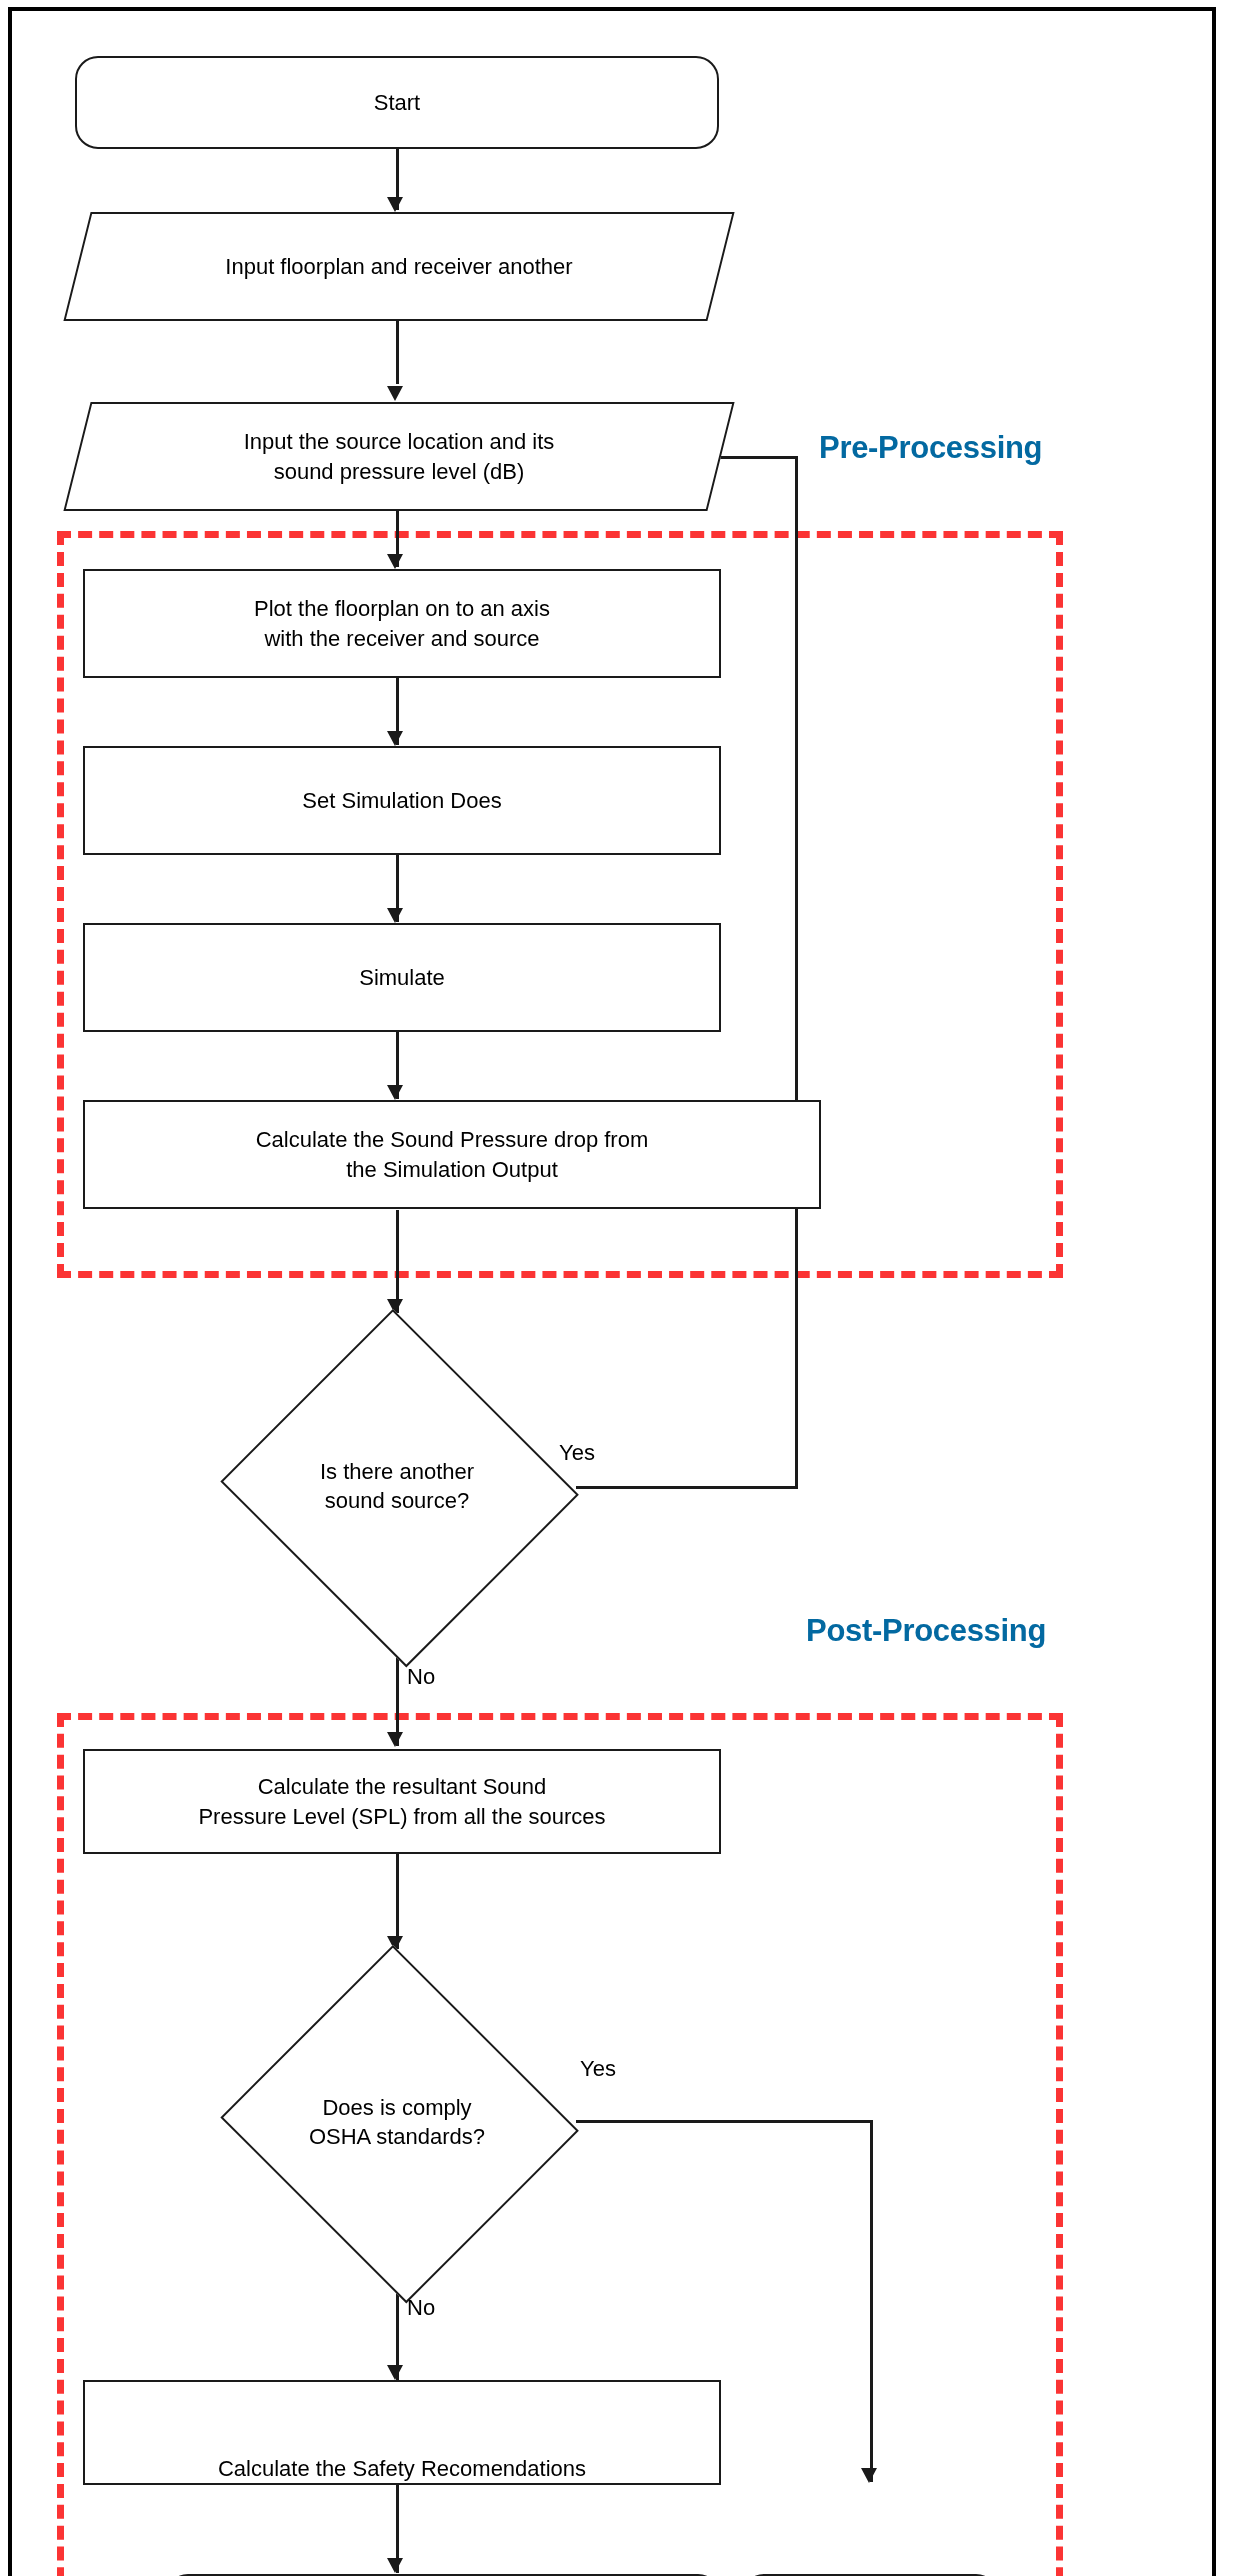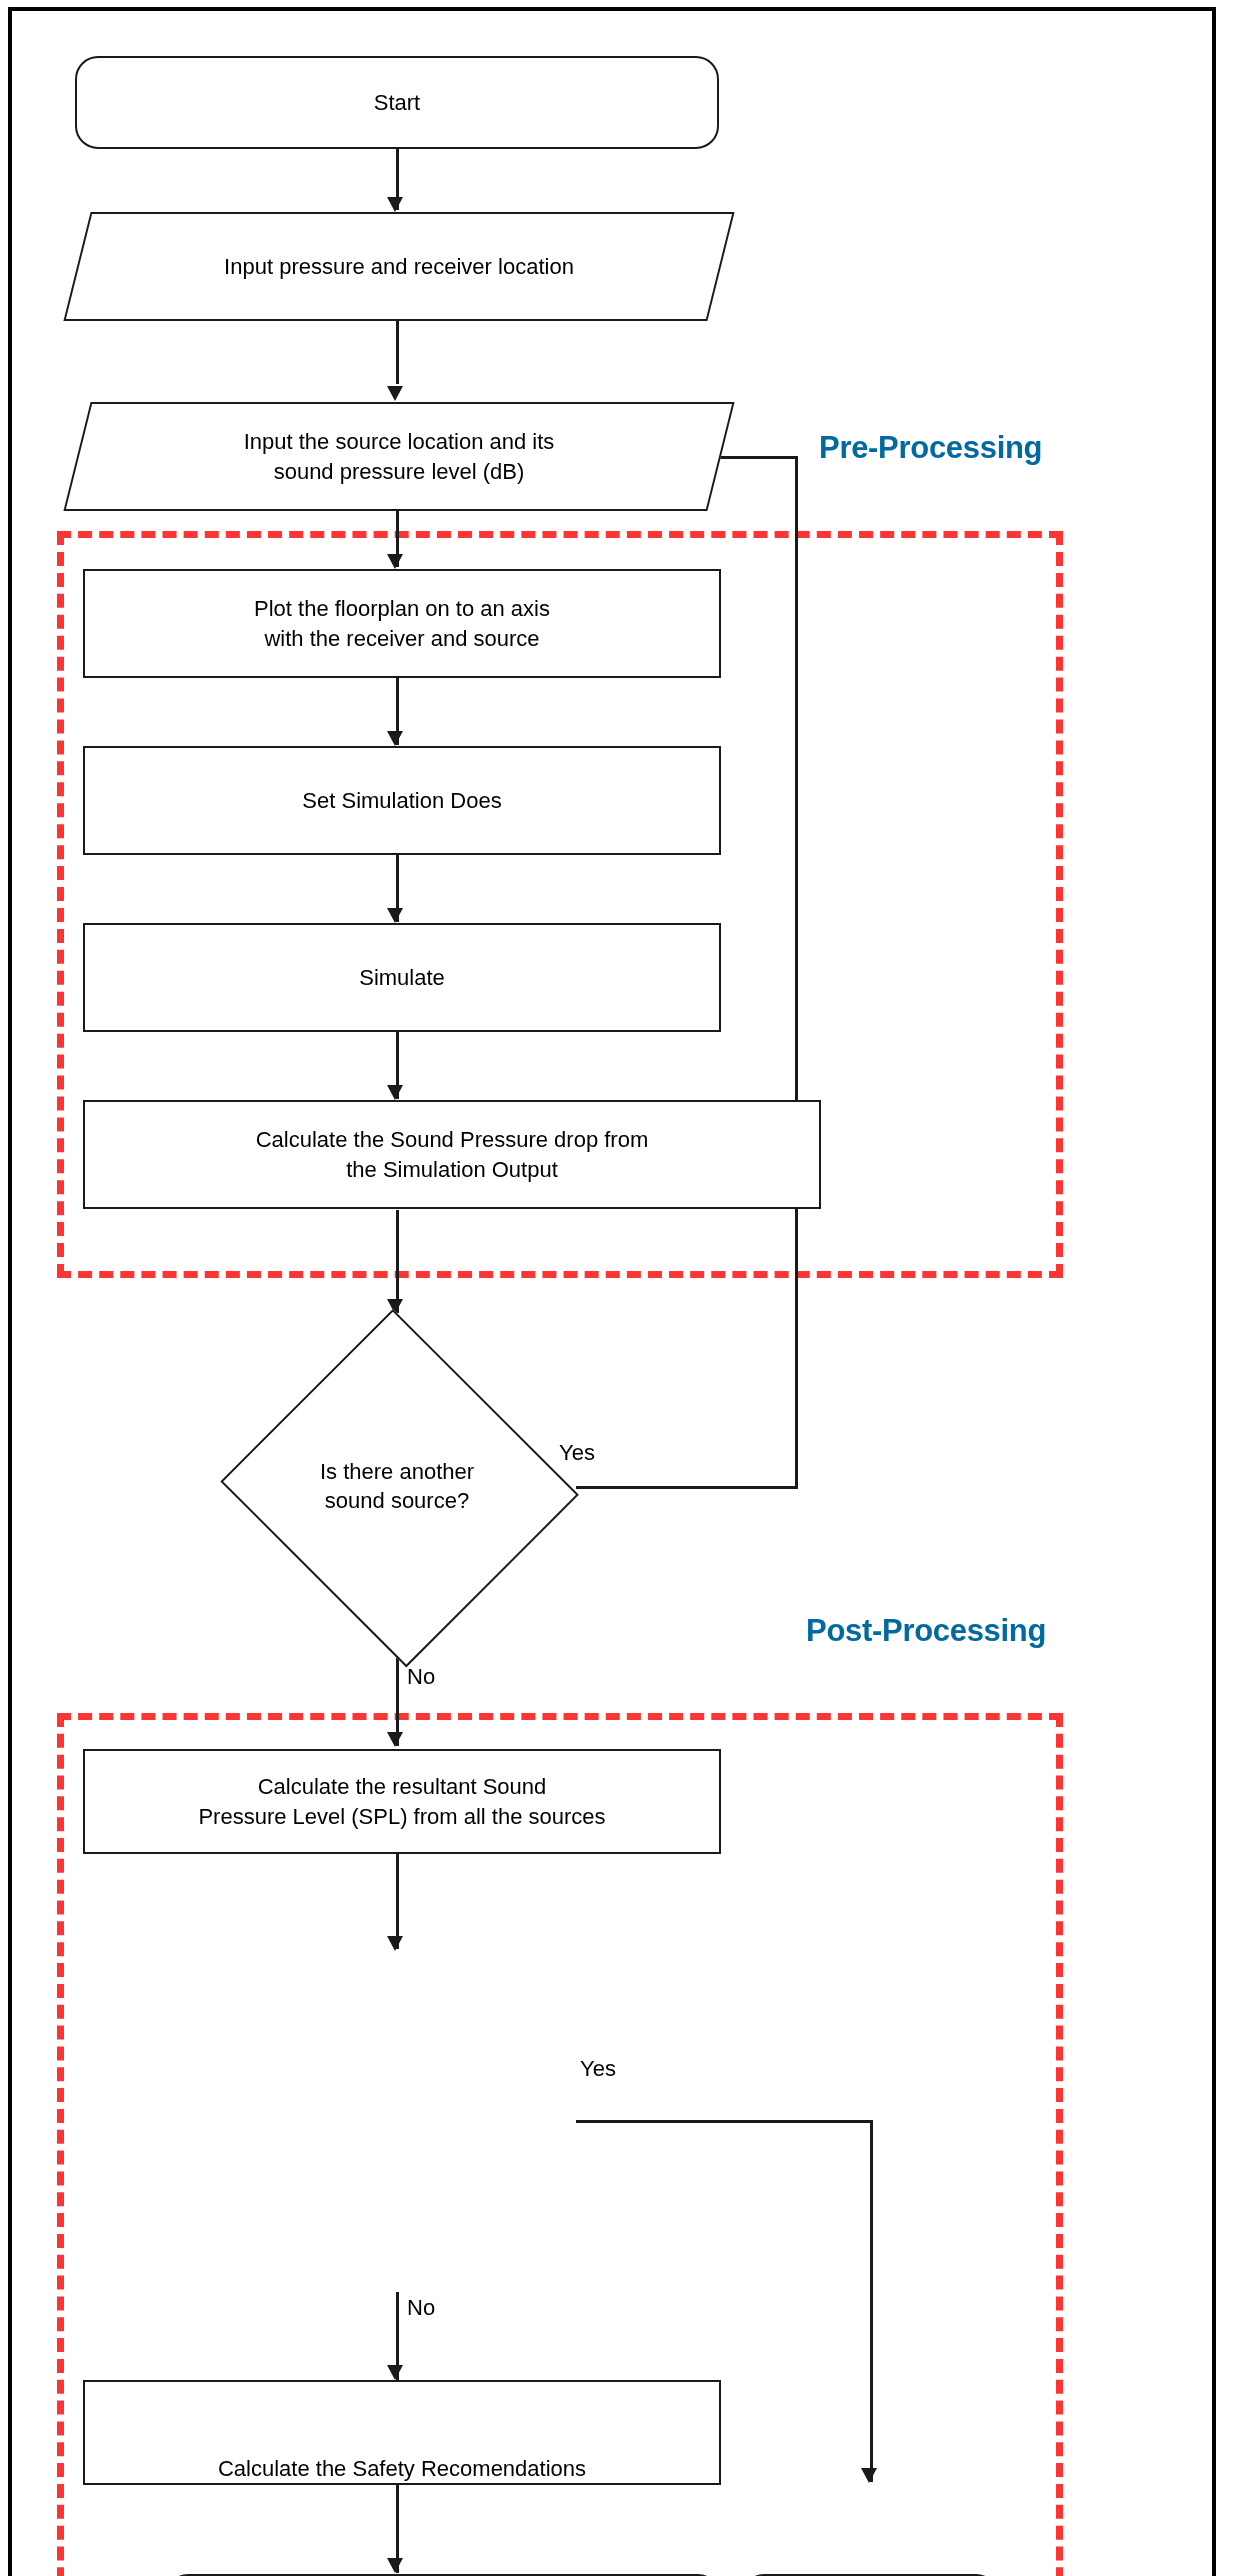--- a/index.html
+++ b/index.html
@@ -142,21 +142,21 @@
 
   <div class="node terminator" style="left:75px; top:56px; width:644px; height:93px;">
     <span class="txt">Start</span>
   </div>
 
   <div class="conn v" style="left:396px; top:148px; height:62px;"></div>
   <div class="arrow-down" style="left:387px; top:197px;"></div>
 
   <div class="node io" style="left:77px; top:212px; width:644px; height:109px;">
     <div class="skew"></div>
-    <span class="txt">Input pressure and receiver location</span>
+    <span class="txt">Input floorplan and receiver another</span>
   </div>
 
   <div class="conn v" style="left:396px; top:321px; height:63px;"></div>
   <div class="arrow-down" style="left:387px; top:386px;"></div>
 
   <div class="node io" style="left:77px; top:402px; width:644px; height:109px;">
     <div class="skew"></div>
     <span class="txt" style="white-space:pre-line;">Input the source location and its
 sound pressure level (dB)</span>
   </div>
@@ -211,20 +211,25 @@
   <div class="arrow-down" style="left:387px; top:1732px;"></div>
 
   <div class="node process" style="left:83px; top:1749px; width:638px; height:105px;">
     <span class="txt" style="white-space:pre-line;">Calculate the resultant Sound
 Pressure Level (SPL) from all the sources</span>
   </div>
 
   <div class="conn v" style="left:396px; top:1854px; height:95px;"></div>
   <div class="arrow-down" style="left:387px; top:1936px;"></div>
 
+  <div class="node decision" style="left:214px; top:1952px; width:366px; height:340px;">
+    <div class="dia"></div>
+    <span class="txt" style="white-space:pre-line;">Does is comply
+OSHA standards?</span>
+  </div>
 
   <div class="edge-label" style="left:580px; top:2056px;">Yes</div>
   <div class="conn h" style="left:576px; top:2120px; width:296px;"></div>
   <div class="conn v" style="left:870px; top:2120px; height:362px;"></div>
   <div class="arrow-down" style="left:861px; top:2468px;"></div>
 
   <div class="edge-label" style="left:407px; top:2295px;">No</div>
   <div class="conn v" style="left:396px; top:2292px; height:88px;"></div>
   <div class="arrow-down" style="left:387px; top:2365px;"></div>
 

